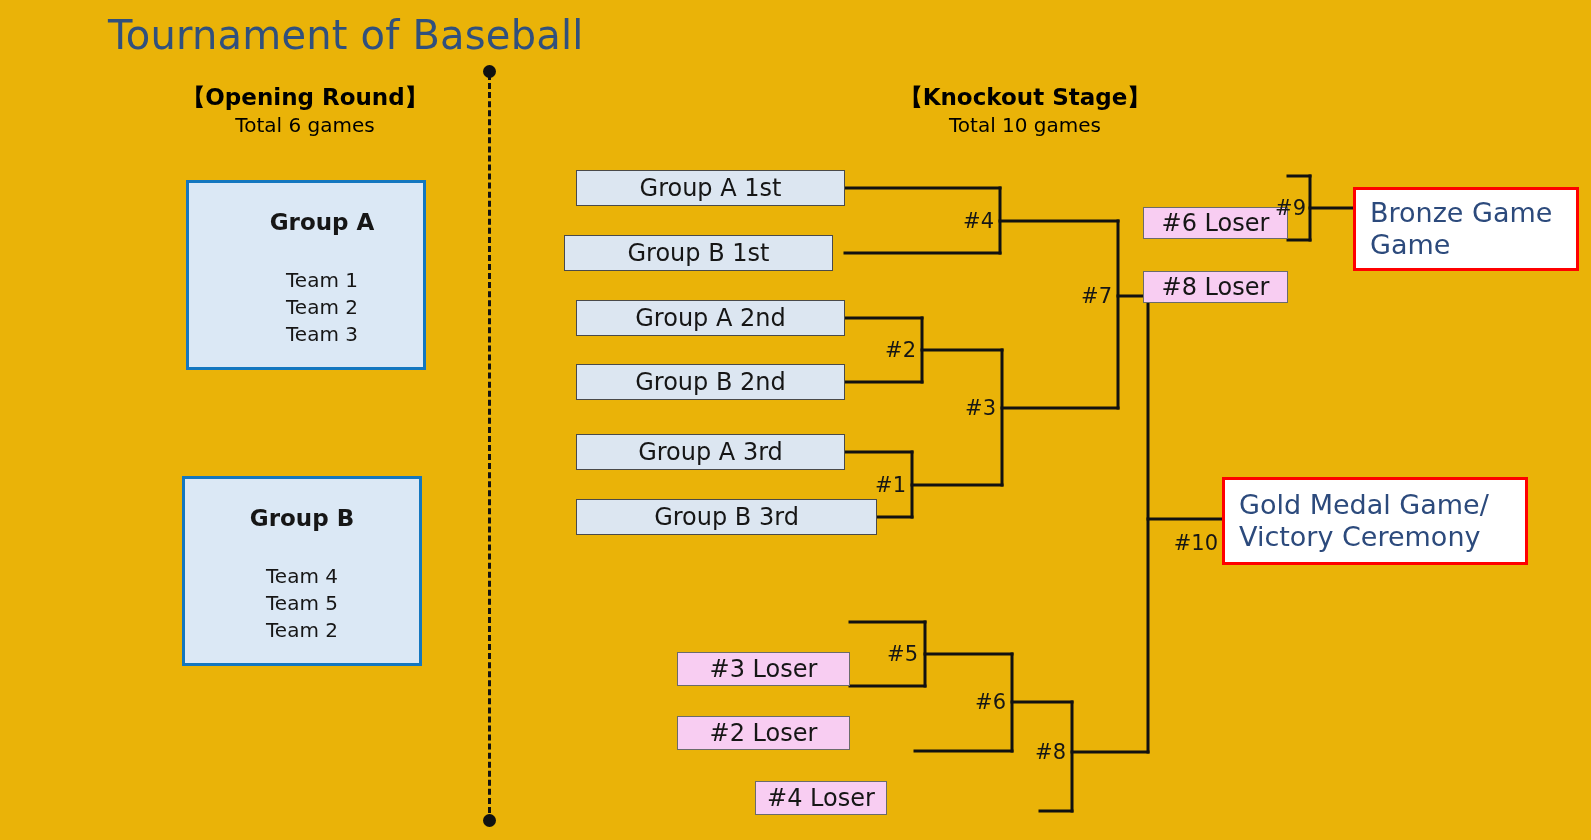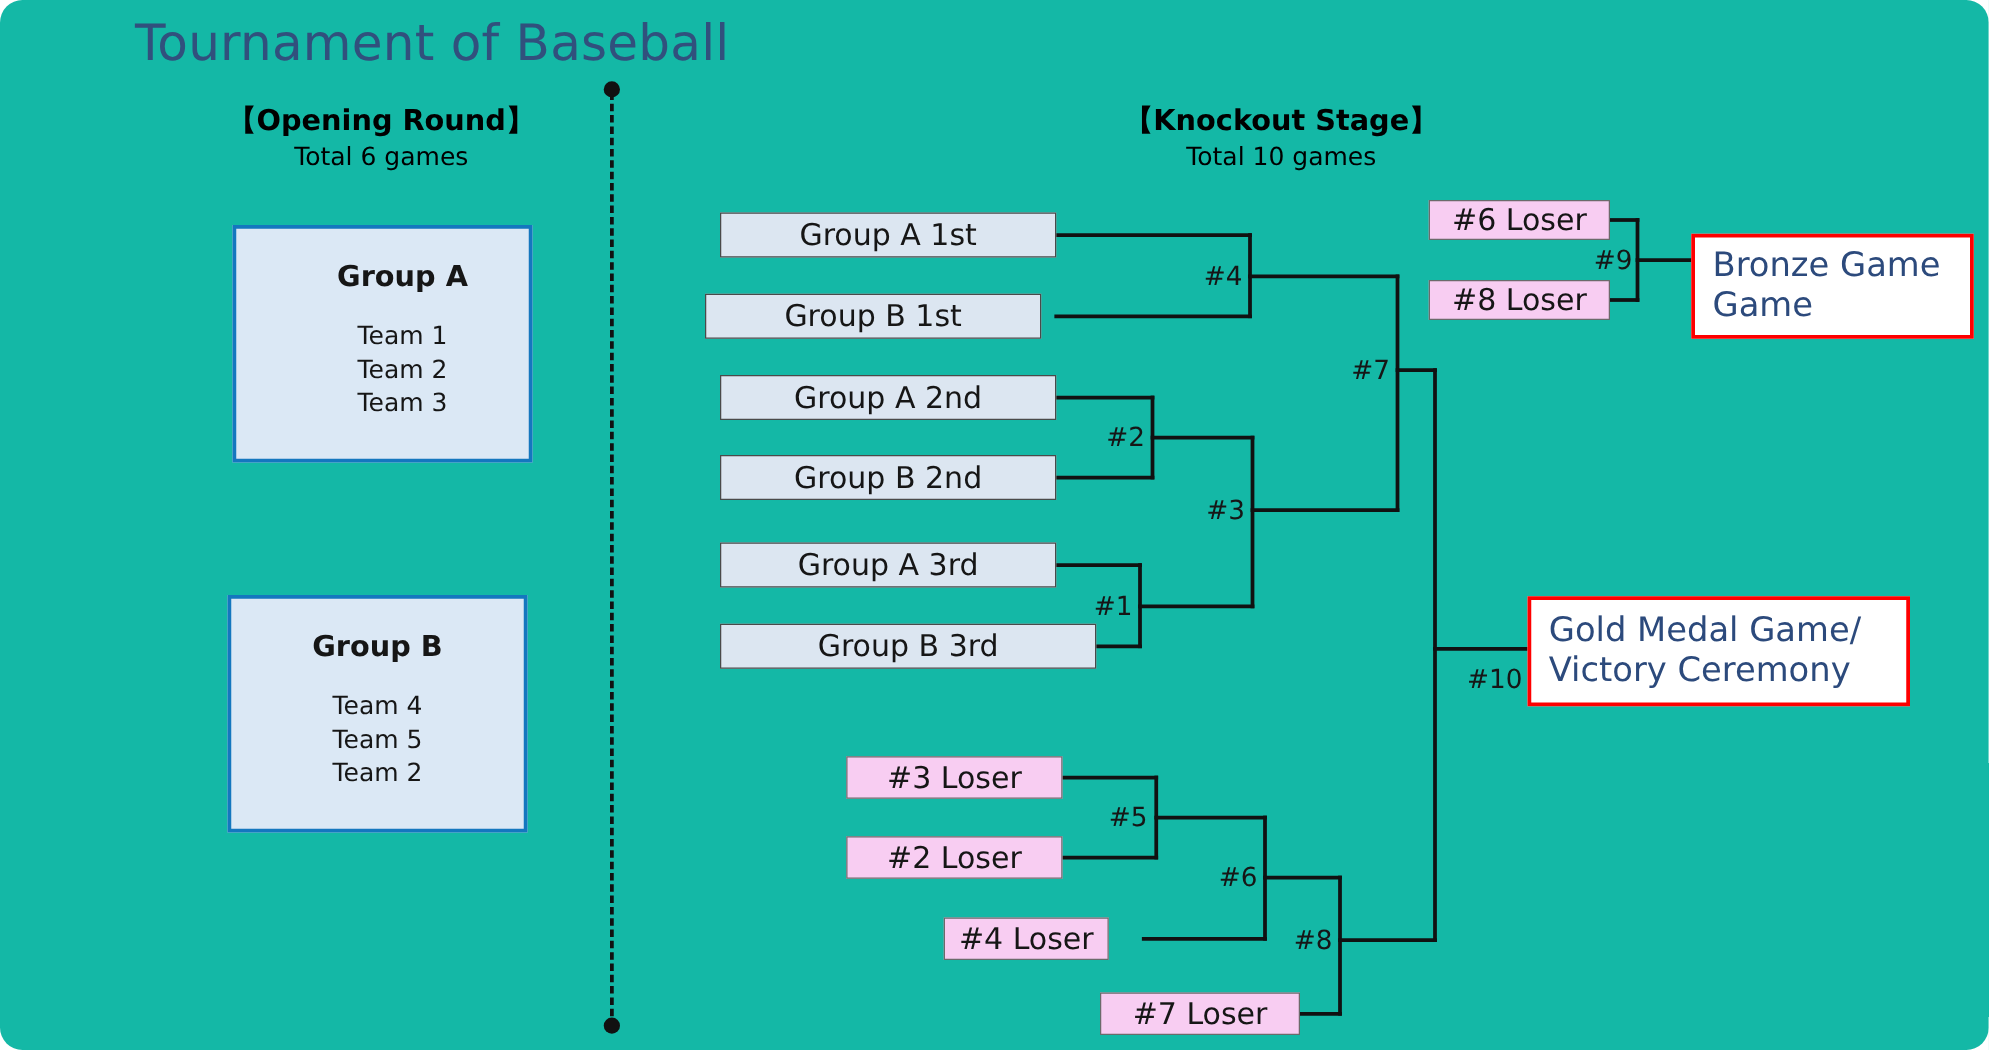--- a/index.html
+++ b/index.html
@@ -7,23 +7,22 @@
     padding: 0;
     background: #ffffff;
   }
   body {
     font-family: "DejaVu Sans", "Liberation Sans", sans-serif;
   }
   #stage {
     position: relative;
     width: 1591px;
     height: 840px;
-    background: #14b8a6;
+    background: #eab308;
     overflow: hidden;
-    border-radius: 18px;
   }
 
   
   .page-title {
     position: absolute;
     left: 108px;
     top: 12px;
     font-size: 40px;
     color: #31507d;
     font-weight: 400;
@@ -83,21 +82,21 @@
     color: #161616;
   }
   .group-box .group-name {
     display: block;
     font-size: 23px;
     font-weight: bold;
     margin-top: 26px;
   }
   .group-box .group-teams {
     display: block;
-    margin-top: 20px;
+    margin-top: 32px;
     font-size: 20px;
     line-height: 1.36;
     font-weight: 400;
   }
   .group-box .group-teams span { display: block; }
   #group-a-box { left: 186px; top: 180px; width: 240px; height: 190px; padding-left: 32px; }
   #group-b-box { left: 182px; top: 476px; width: 240px; height: 190px; }
 
   
   #bracket-lines {
@@ -118,20 +117,21 @@
     color: #161616;
     white-space: nowrap;
   }
   .slot.seed {
     background: #dce6f1;
     border: 1.6px solid #4a4a4a;
   }
   .slot.loser {
     background: #f8cdf2;
     border: 1.6px solid #6b6b6b;
+    margin-top: 47px;
   }
 
   
   .medal-box {
     position: absolute;
     box-sizing: border-box;
     background: #ffffff;
     border: 3.5px solid #ff0000;
     color: #2c4a7c;
     font-size: 27px;

